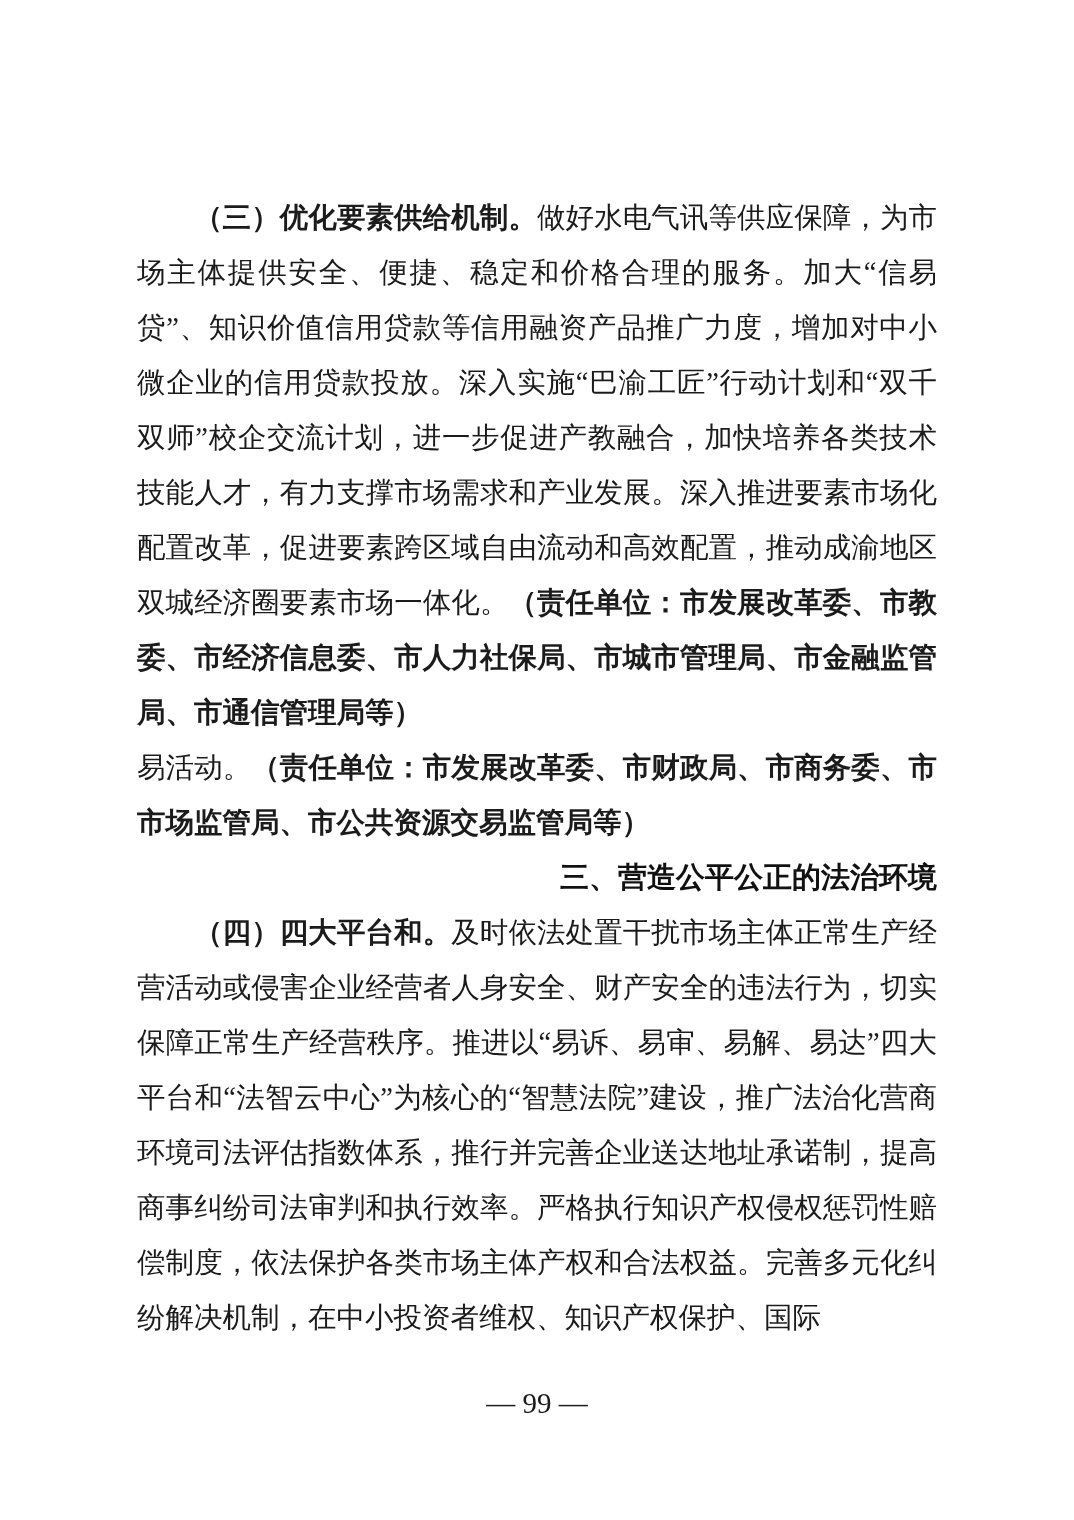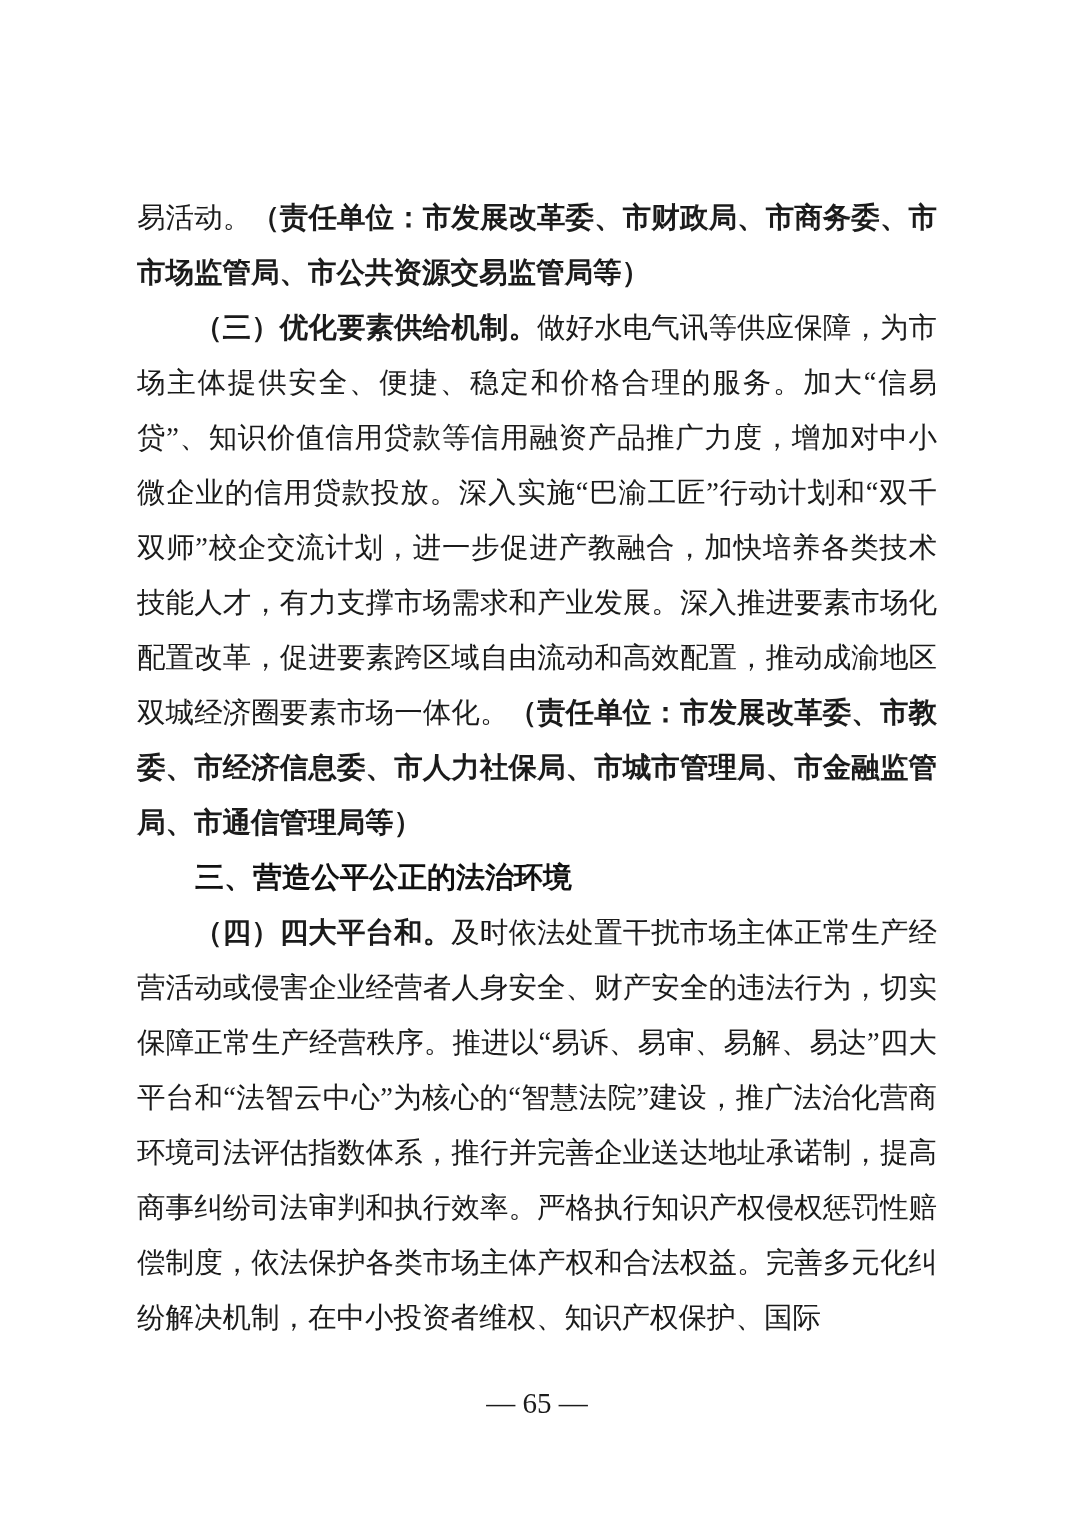--- a/index.html
+++ b/index.html
@@ -44,40 +44,40 @@
   .seg.bold {
     font-weight: 700;
   }
   .section-heading {
     font-family: "Liberation Sans", "DejaVu Sans", sans-serif;
     font-weight: 700;
     font-size: 29px;
     line-height: 55px;
     text-indent: 2em;
     margin: 0;
-    text-align: left;
+    text-align: right;
     color: #111111;
   }
   .footer {
     position: absolute;
     left: 0;
     top: 1383px;
     width: 1074px;
     text-align: center;
     font-size: 29px;
     line-height: 40px;
     color: #1b1b1b;
   }
 </style>
 </head>
 <body>
 
 <div class="page">
   <div class="doc-body">
+      <p class="para indent"><span class="seg bold">（三）优化要素供给机制。</span><span class="seg">做好水电气讯等供应保障，为市场主体提供安全、便捷、稳定和价格合理的服务。加大“信易贷”、知识价值信用贷款等信用融资产品推广力度，增加对中小微企业的信用贷款投放。深入实施“巴渝工匠”行动计划和“双千双师”校企交流计划，进一步促进产教融合，加快培养各类技术技能人才，有力支撑市场需求和产业发展。深入推进要素市场化配置改革，促进要素跨区域自由流动和高效配置，推动成渝地区双城经济圈要素市场一体化。</span><span class="seg bold">（责任单位：市发展改革委、市教委、市经济信息委、市人力社保局、市城市管理局、市金融监管局、市通信管理局等）</span></p>
       <p class="para"><span class="seg">易活动。</span><span class="seg bold">（责任单位：市发展改革委、市财政局、市商务委、市市场监管局、市公共资源交易监管局等）</span></p>
-      <p class="para indent"><span class="seg bold">（三）优化要素供给机制。</span><span class="seg">做好水电气讯等供应保障，为市场主体提供安全、便捷、稳定和价格合理的服务。加大“信易贷”、知识价值信用贷款等信用融资产品推广力度，增加对中小微企业的信用贷款投放。深入实施“巴渝工匠”行动计划和“双千双师”校企交流计划，进一步促进产教融合，加快培养各类技术技能人才，有力支撑市场需求和产业发展。深入推进要素市场化配置改革，促进要素跨区域自由流动和高效配置，推动成渝地区双城经济圈要素市场一体化。</span><span class="seg bold">（责任单位：市发展改革委、市教委、市经济信息委、市人力社保局、市城市管理局、市金融监管局、市通信管理局等）</span></p>
       <div class="section-heading">三、营造公平公正的法治环境</div>
       <p class="para indent"><span class="seg bold">（四）四大平台和。</span><span class="seg">及时依法处置干扰市场主体正常生产经营活动或侵害企业经营者人身安全、财产安全的违法行为，切实保障正常生产经营秩序。推进以“易诉、易审、易解、易达”四大平台和“法智云中心”为核心的“智慧法院”建设，推广法治化营商环境司法评估指数体系，推行并完善企业送达地址承诺制，提高商事纠纷司法审判和执行效率。严格执行知识产权侵权惩罚性赔偿制度，依法保护各类市场主体产权和合法权益。完善多元化纠纷解决机制，在中小投资者维权、知识产权保护、国际</span></p>
     </div>
   <div class="footer">
-    <span>— 65 —</span>
+    <span>— 99 —</span>
   </div>
 </div>
 
 </body></html>

